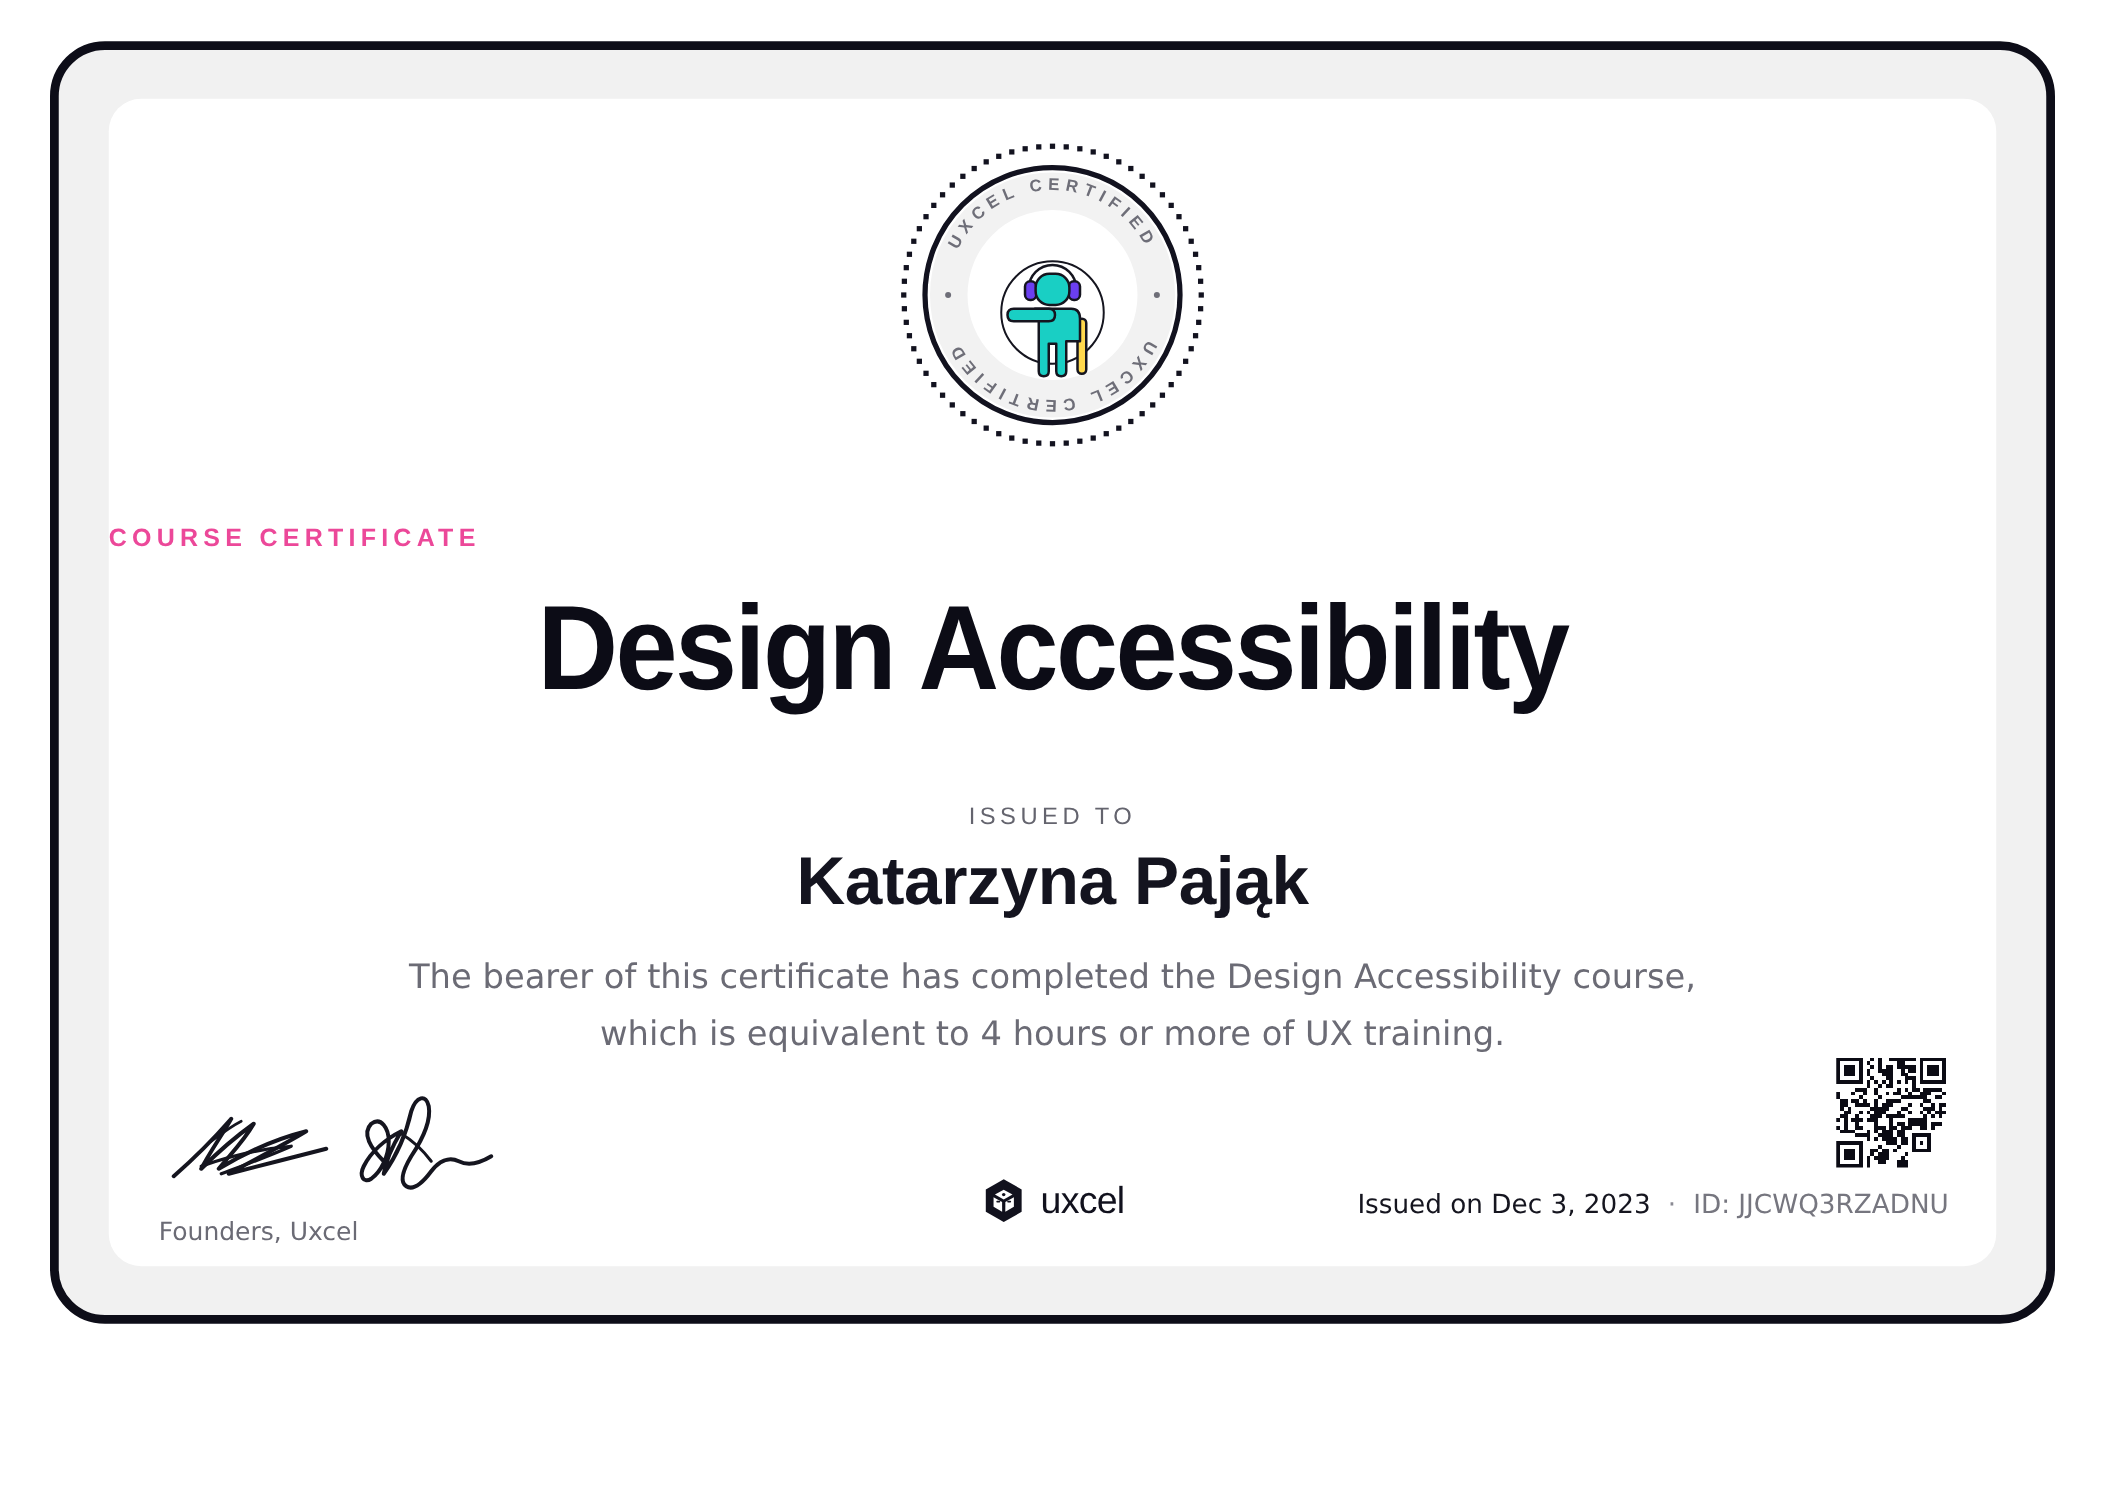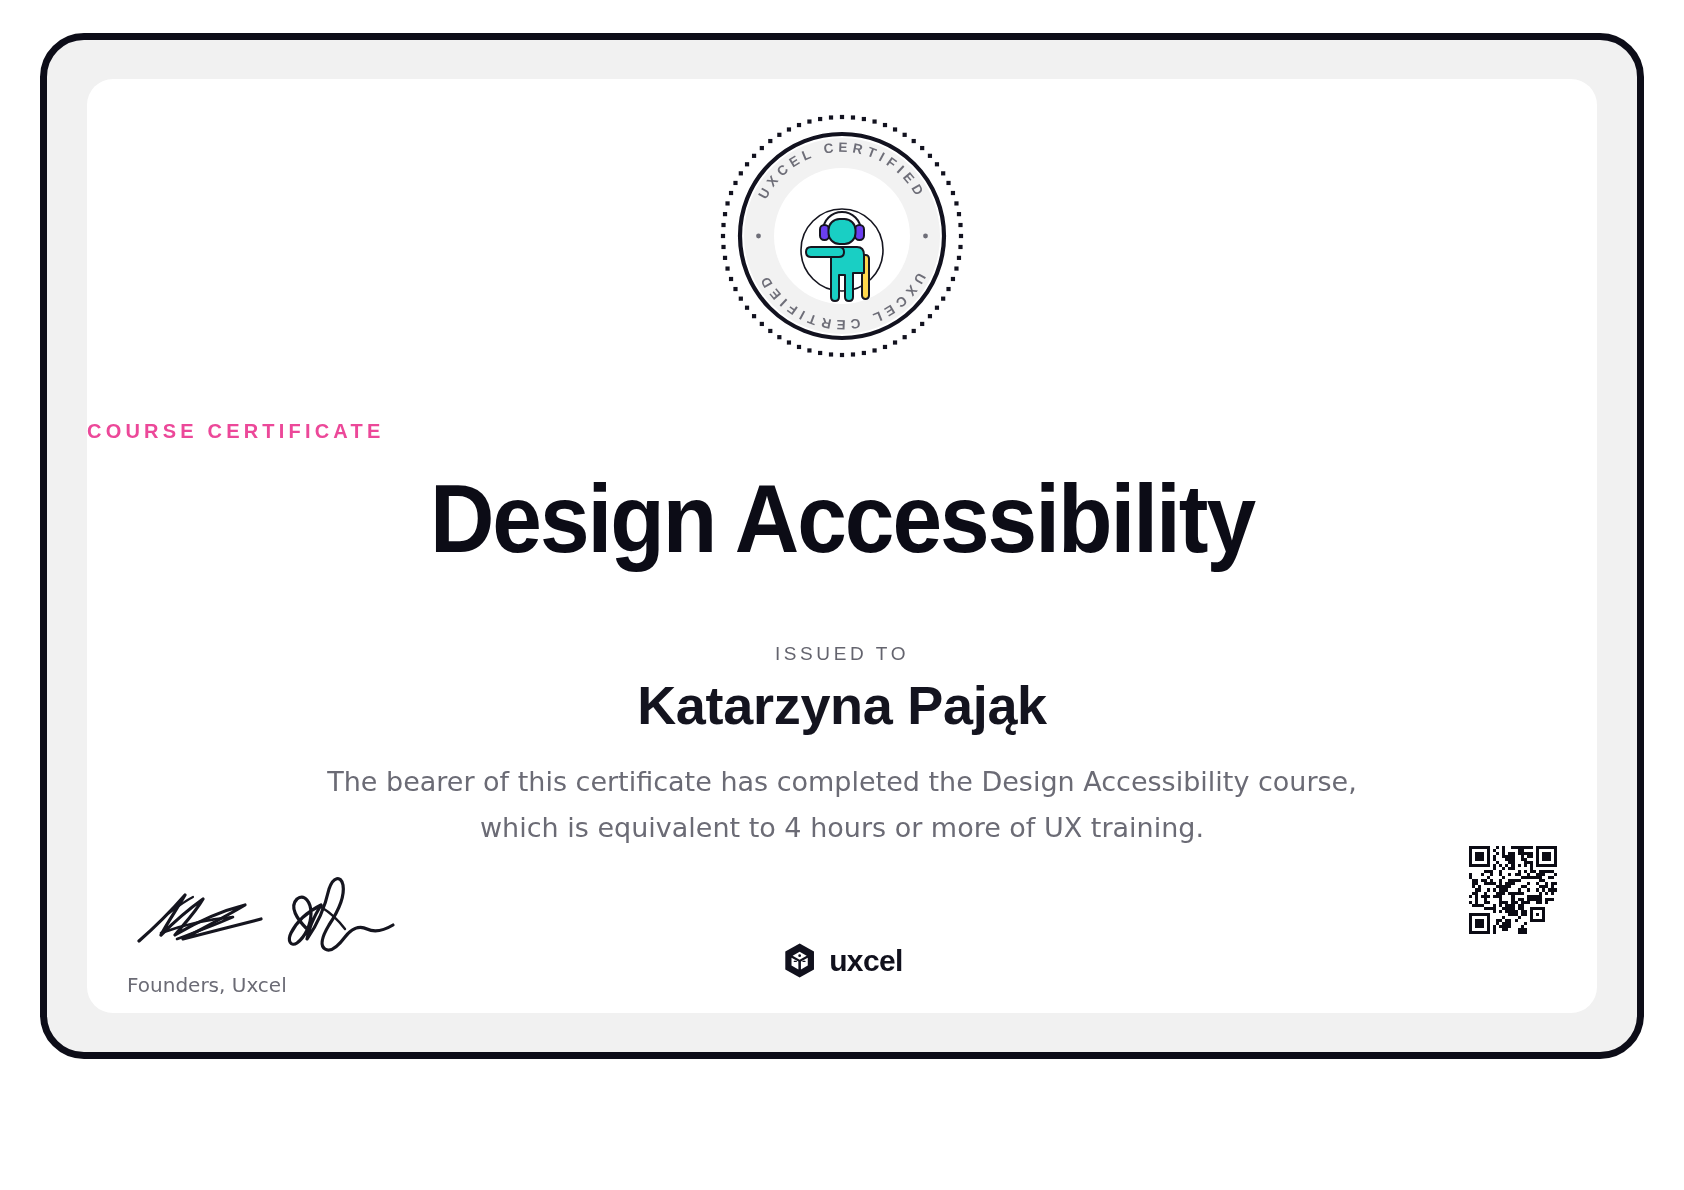--- a/index.html
+++ b/index.html
@@ -108,21 +108,21 @@
   
   .brand {
     position: absolute;
     left: 50%; transform: translateX(-50%);
     top: 863px;
     display: flex; align-items: center; gap: 11px;
   }
   .brand-mark { display: block; width: 37px; height: 37px; }
   .brand-word {
     font-family: "Liberation Sans", sans-serif;
-    font-weight: 700;
+    font-weight: 400;
     font-size: 30px;
     letter-spacing: -0.6px;
     color: #11111d;
   }
 
   
   .qr {
     position: absolute;
     right: 40px; top: 767px;
     width: 88px; height: 88px;
@@ -689,15 +689,20 @@
             <rect x="5" y="28" width="1" height="1"></rect>
             <rect x="6" y="28" width="1" height="1"></rect>
             <rect x="8" y="28" width="1" height="1"></rect>
             <rect x="16" y="28" width="1" height="1"></rect>
             <rect x="17" y="28" width="1" height="1"></rect>
             <rect x="18" y="28" width="1" height="1"></rect>
           </g>
       </svg>
     </div>
 
+    <div class="meta">
+      <span class="date">Issued on Dec 3, 2023</span>
+      <span class="dot">·</span>
+      <span class="id">ID: JJCWQ3RZADNU</span>
+    </div>
 
   </div>
 </div>
 
 </body></html>

